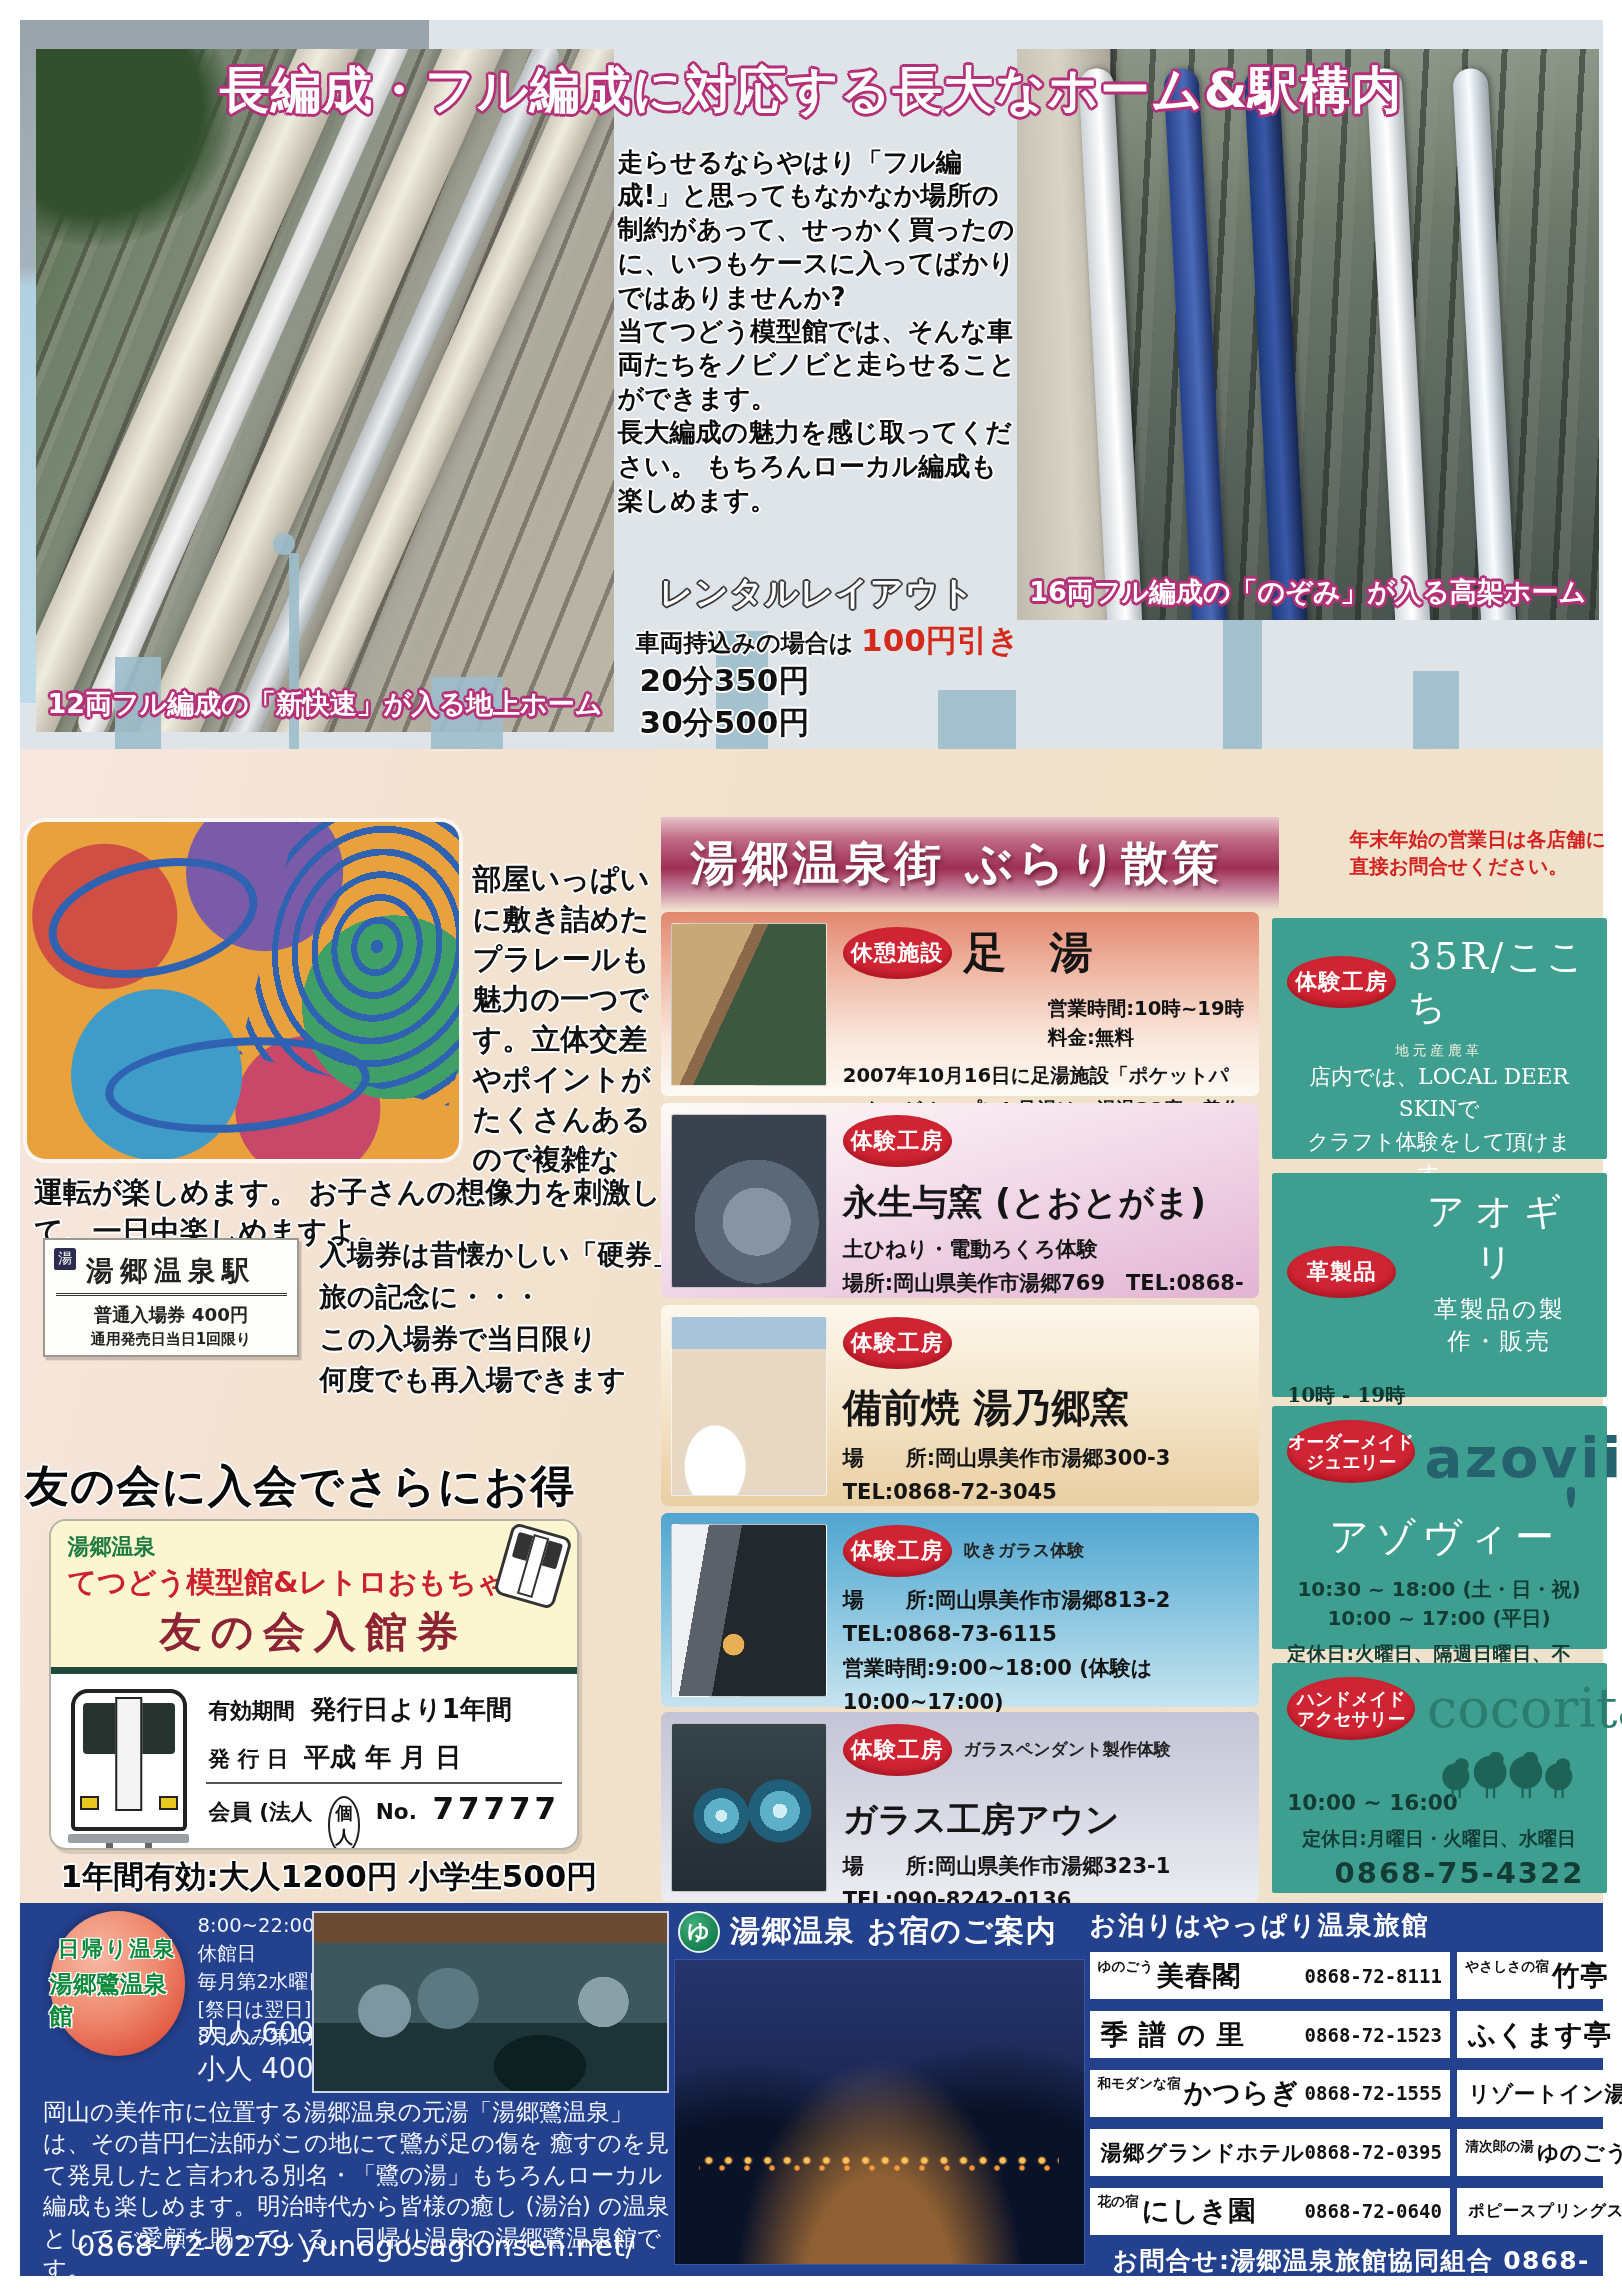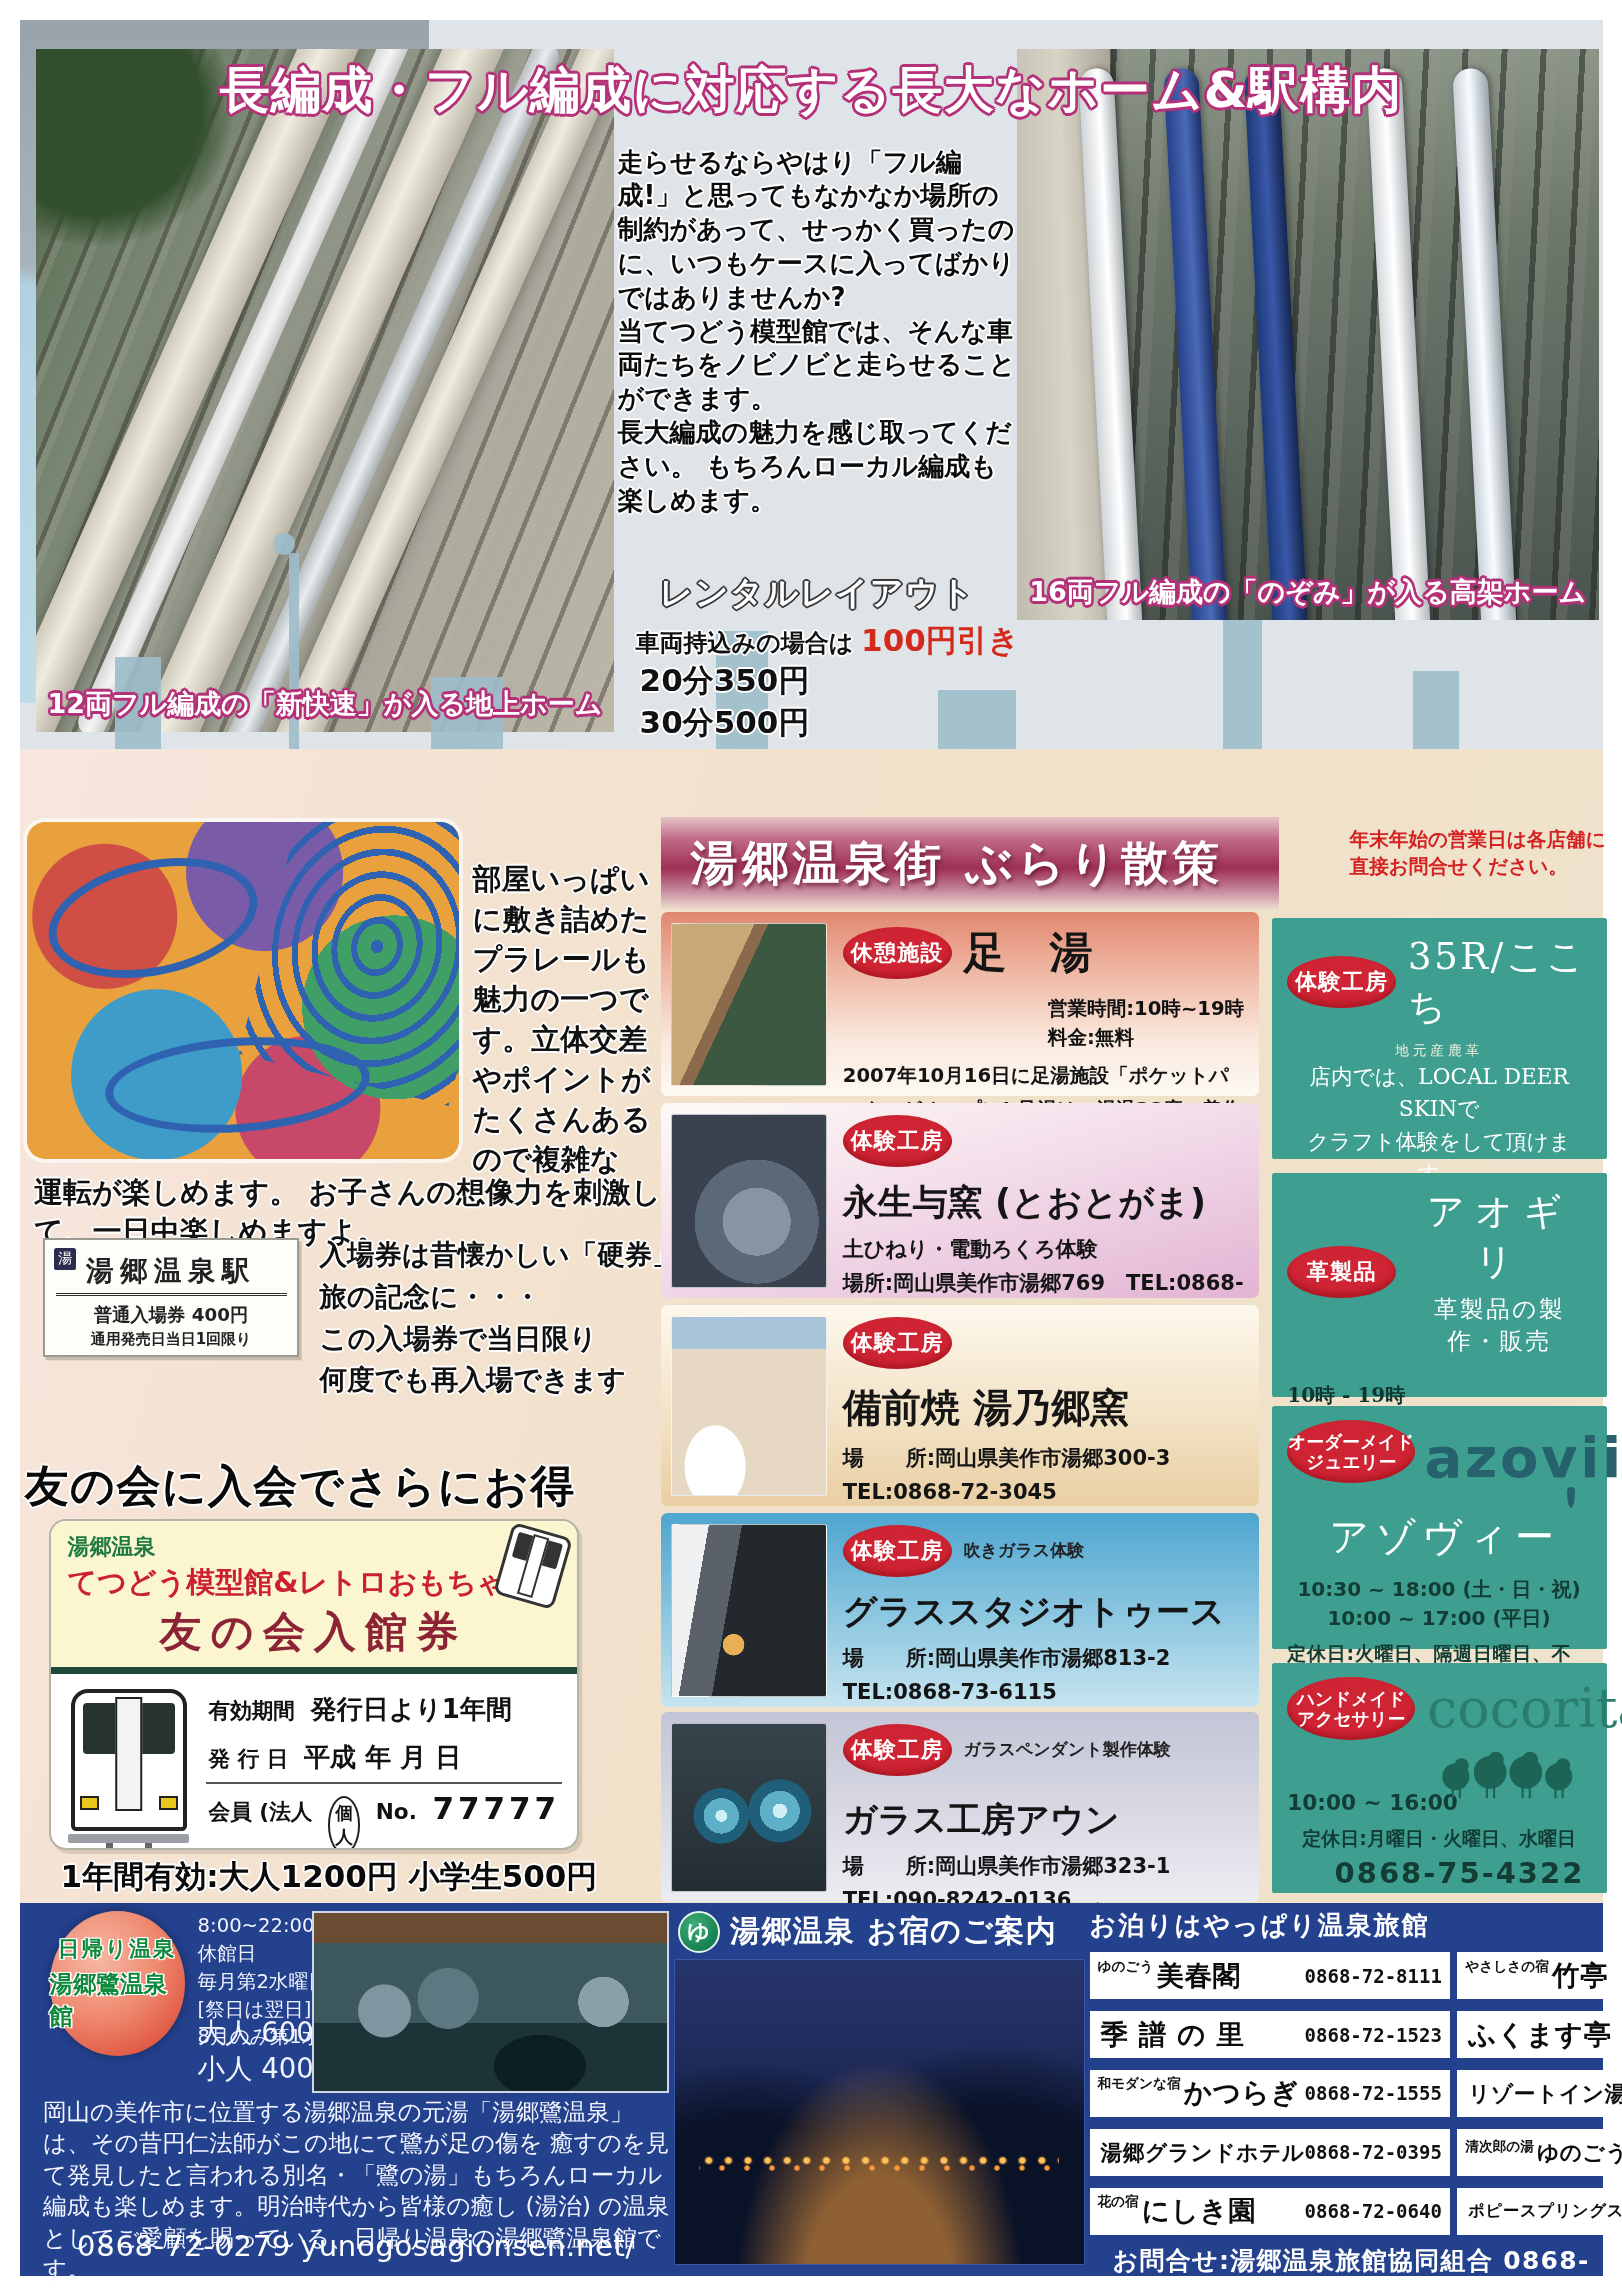--- a/index.html
+++ b/index.html
@@ -423,21 +423,20 @@
         </div>
       </div>
     </div>
 
     <div id="card-glass" class="scard">
       <div class="sphoto"></div>
       <div class="sbody">
         <div class="shead">
           <span class="badge b1">体験工房</span>
           <span class="s-kicker">吹きガラス体験</span>
-          <span id="glass-name" class="s-name">グラススタジオトゥース</span>
         </div>
         <div class="s-lines">
           <div>場　　所:岡山県美作市湯郷813-2  TEL:0868-73-6115</div>
           <div>営業時間:9:00~18:00 (体験は10:00~17:00)</div>
           <div>定 休 日:水曜日　　料 金:3,024円~　※送料別</div>
           <div>HP  http://glasstoos.jimdo.com</div>
           <div class="small">※予約制です。当日予約可能です。(応相談)</div>
         </div>
       </div>
     </div>

